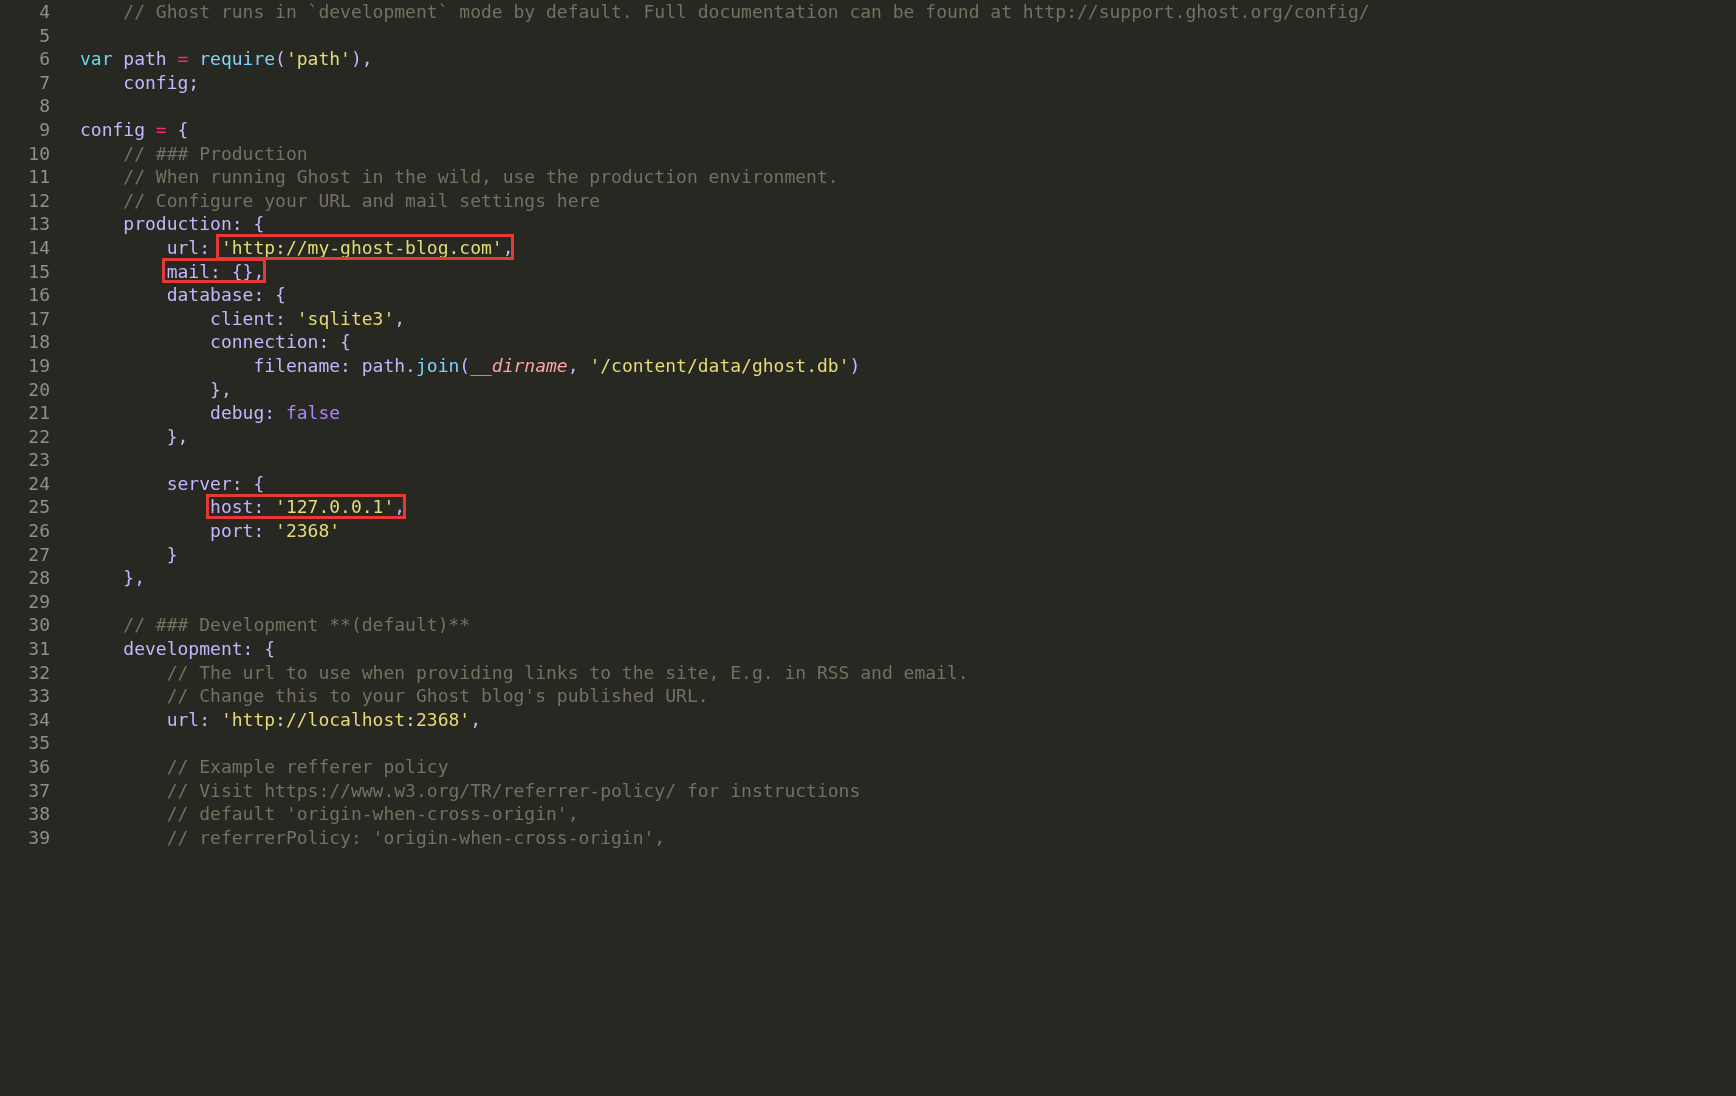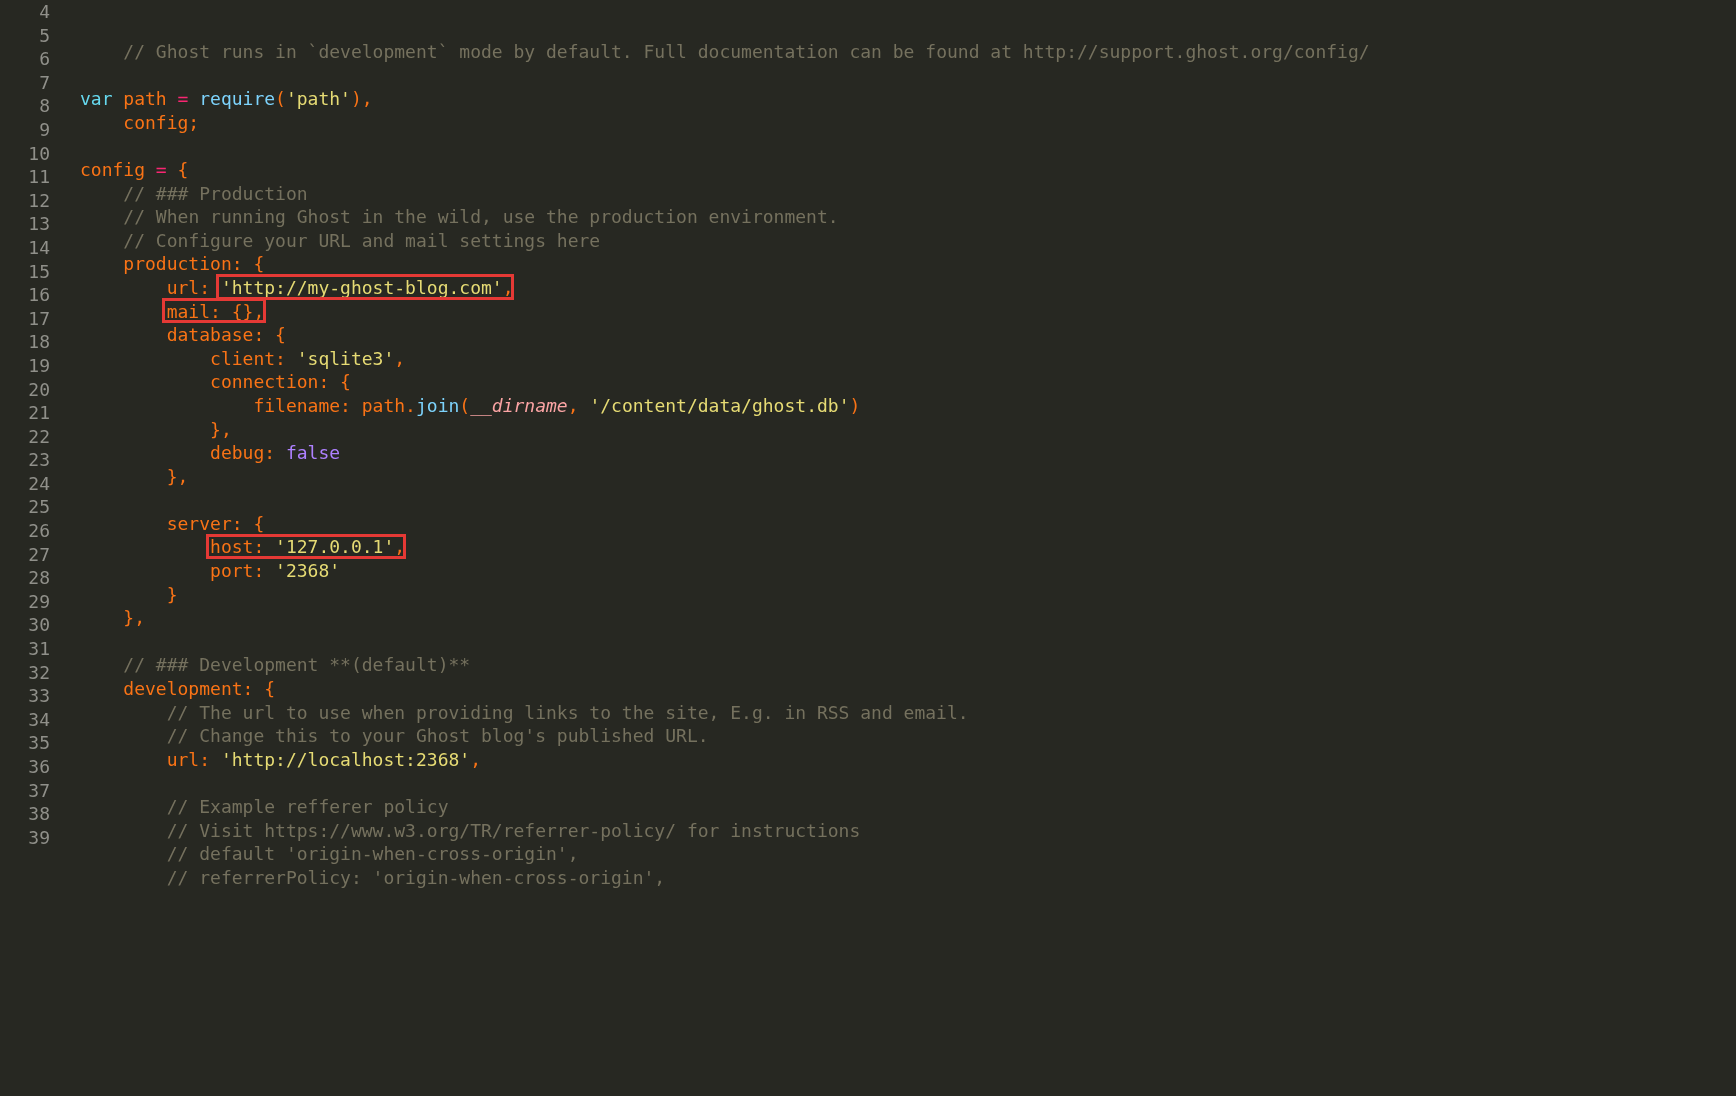--- a/index.html
+++ b/index.html
@@ -1,28 +1,28 @@
 <!DOCTYPE html>
 <html><head>
 <meta charset="utf-8">
 <style>
   * { margin:0; padding:0; box-sizing:border-box; }
   html,body { width:1736px; height:1096px; background:#272822; font-family:"Menlo","Consolas",monospace; font-size:18px; overflow:hidden; }
   .editor { display:flex; width:100%; height:100%; }
   .gutter { width:68px; background:#272822; color:#90908a; text-align:right; padding-right:18px; user-select:none; }
   .gutter div, .code div.line { height:23.6px; line-height:23.6px; white-space:pre; }
-  .code { flex:1; background:#272822; color:#f8f8f2; position:relative; padding-left:12px;margin-top:40px; }
+  .code { flex:1; background:#272822; color:#f8f8f2; position:relative; padding-left:12px; }
   .code div.line { position:relative; }
   
   .cm  { color:#75715e; } 
   .kw  { color:#66d9ef; } 
   .fnc { color:#7dd3fc; }             
   .st  { color:#e6db74; }             
   .op  { color:#f92672; }             
-  .pl  { color:#f97316; }             
+  .pl  { color:#c4b5fd; }             
   .dn  { color:#fca5a5; font-style:italic; } 
   .bl  { color:#ae81ff; } 
   .hlbox { position:absolute; border:3px solid #e53935; pointer-events:none; }
 </style>
 </head>
 <body>
 
 <div class="editor">
   <div class="gutter" id="gutter">
       <div>4</div>

